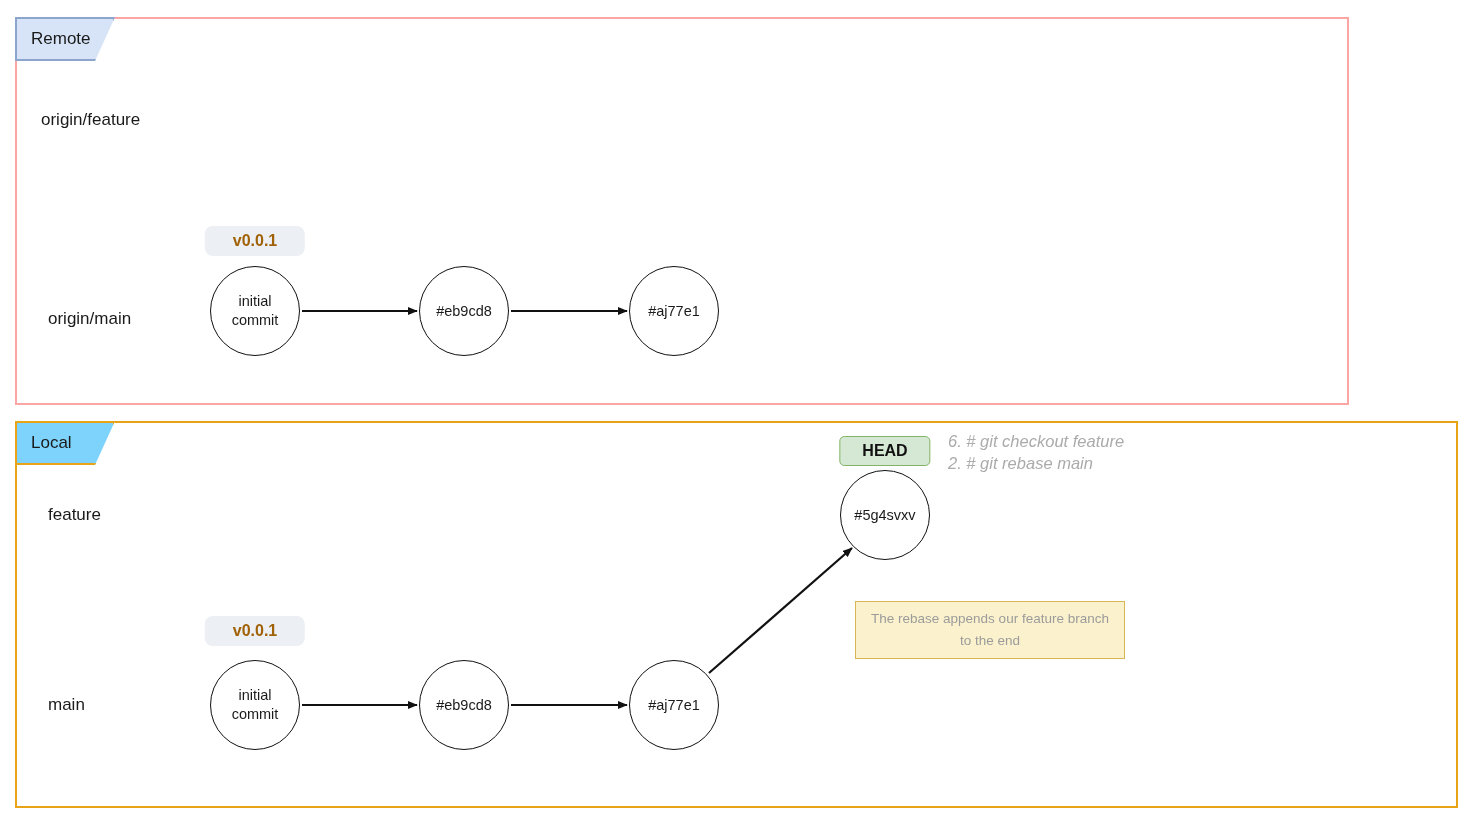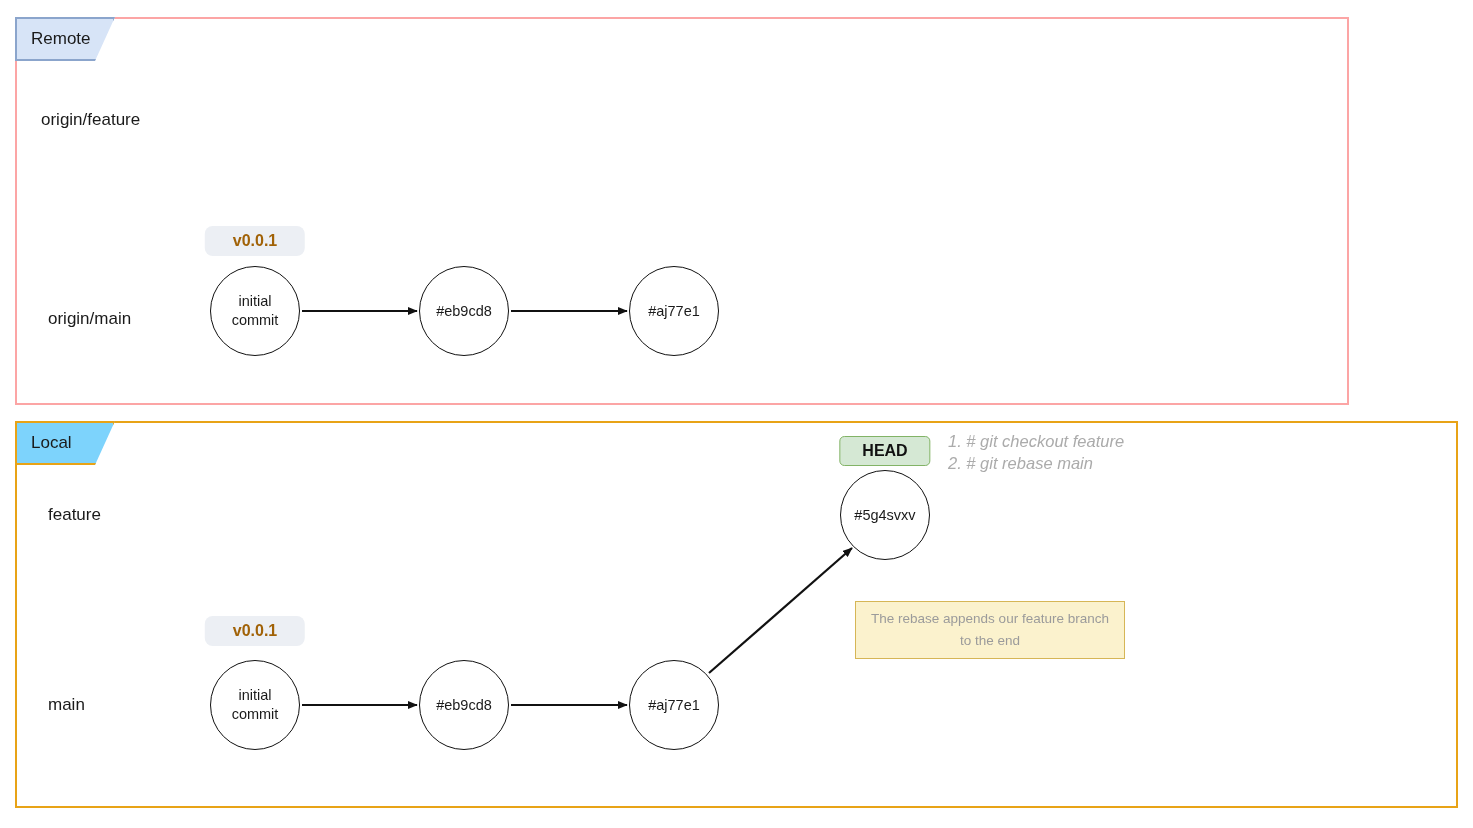--- a/index.html
+++ b/index.html
@@ -206,21 +206,21 @@
   <span>#aj77e1</span>
 </div>
 
 <div class="branch-label" style="left:48px; top:515px;">feature</div>
 
 <div class="branch-label" style="left:48px; top:705px;">main</div>
 
 <div class="tag-head" style="left:885px; top:451px;">HEAD</div>
 
 <div class="cmd-list" style="left:948px; top:430px;">
-  <div>1. # git checkout feature</div>
+  <div>6. # git checkout feature</div>
   <div>2. # git rebase main</div>
 </div>
 
 <div class="commit" style="left:885px; top:515px;align-items:center;">
   <span>#5g4svxv</span>
 </div>
 
 <div class="note-box" style="left:855px; top:601px; width:270px; height:58px;">
   <div>The rebase appends our feature branch to the end</div>
 </div>

